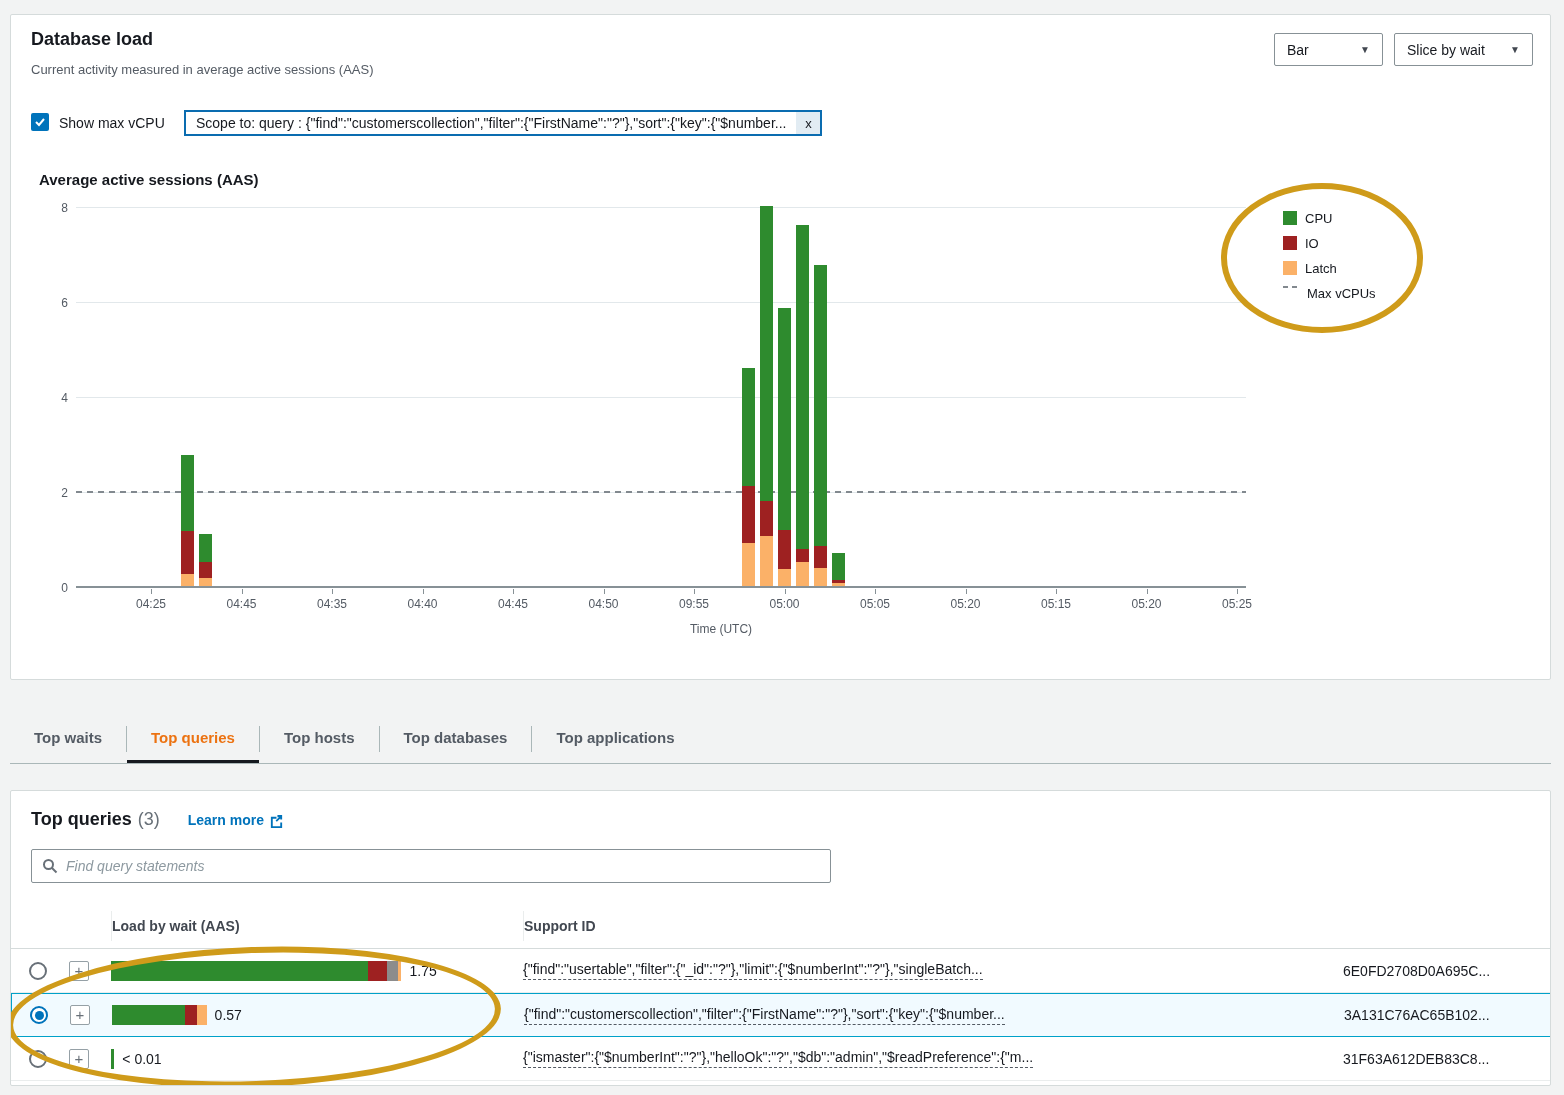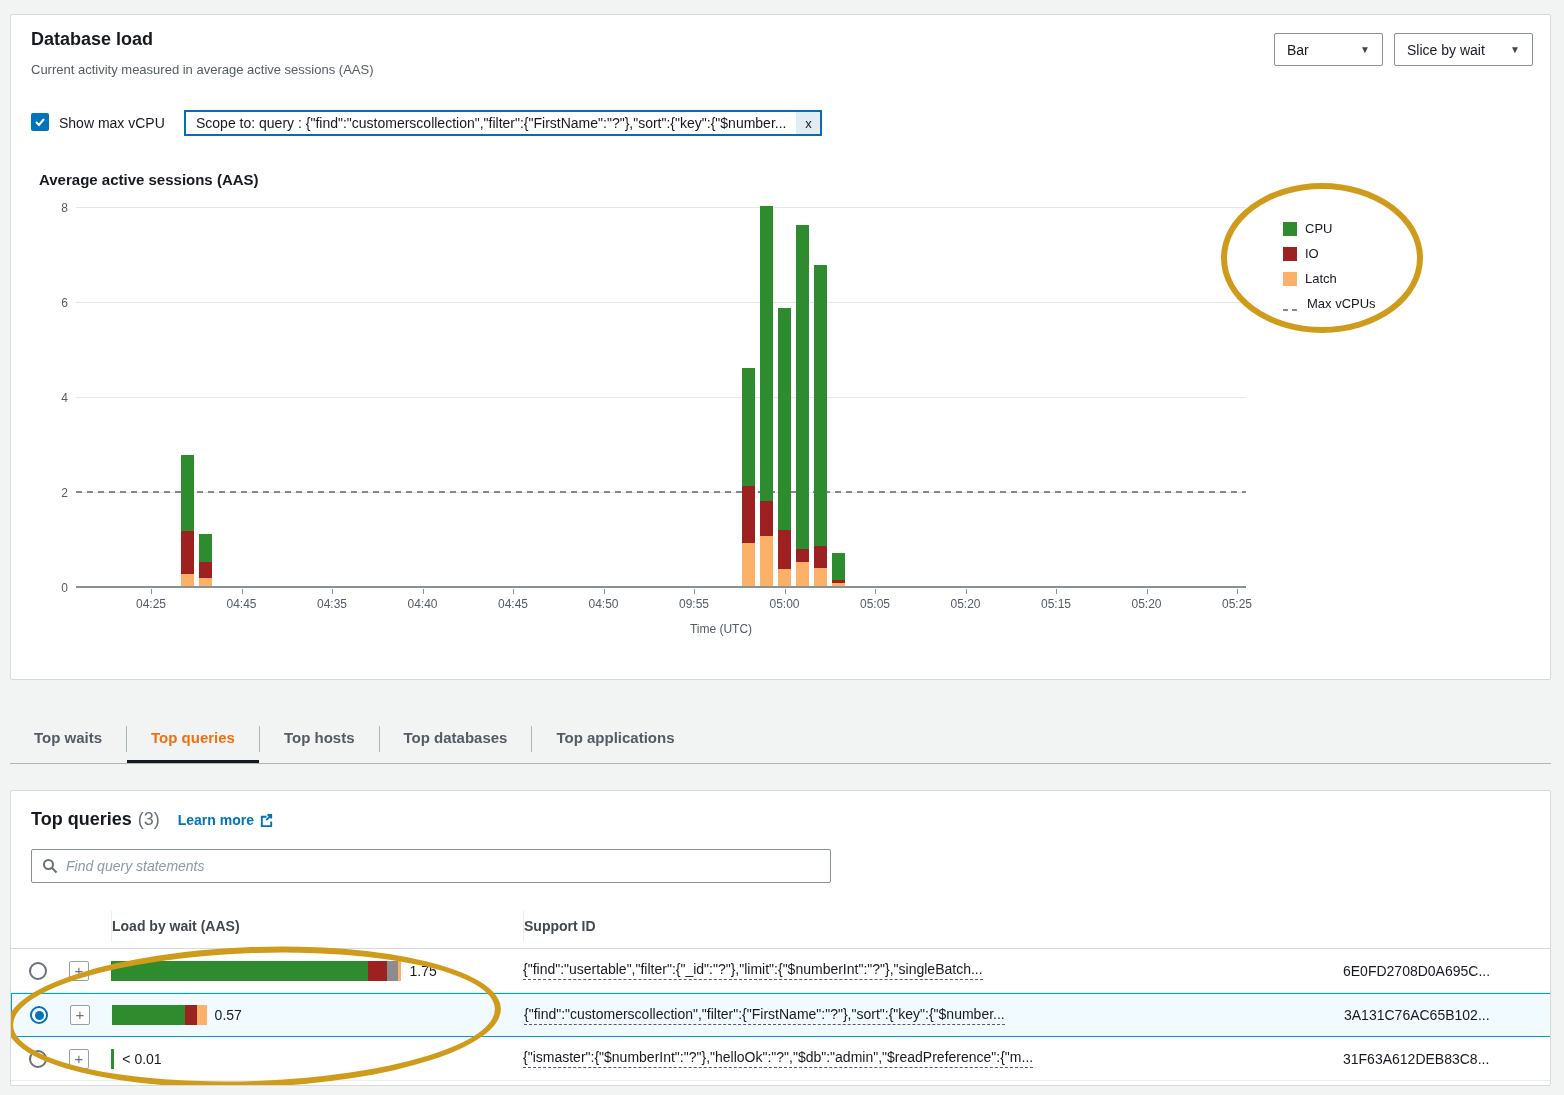--- a/index.html
+++ b/index.html
@@ -38,38 +38,38 @@
   .ylabel { position:absolute; left:-36px; width:28px; text-align:right; font-size:12px; color:#545b64; }
   .xtick { position:absolute; width:1px; height:5px; background:#879196; bottom:-6px; }
   .xlabel { position:absolute; width:60px; text-align:center; font-size:12px; color:#545b64; top:389px; }
   .axis-title { position:absolute; font-size:12px; color:#545b64; top:414px; width:120px; text-align:center; }
   .maxline { position:absolute; left:0; right:0; height:2px;
              background:repeating-linear-gradient(90deg,#82898f 0 6px,transparent 6px 11px); }
   .bar { position:absolute; bottom:2px; width:13px; display:flex; flex-direction:column-reverse; cursor:pointer; }
   .bar-seg { width:100%; }
 
   .legend { position:absolute; left:1272px; top:196px; }
-  .legend-item { display:flex; align-items:flex-end; height:25px; font-size:13px; color:#16191f; }
+  .legend-item { display:flex; align-items:flex-start; height:25px; font-size:13px; color:#16191f; }
   .legend-swatch { width:14px; height:14px; margin-right:8px; }
   .legend-dash { width:18px; height:2px; margin-right:6px;
                  background:repeating-linear-gradient(90deg,#82898f 0 5px,transparent 5px 9px); }
 
   .annotation { position:absolute; border:6px solid #cf9b1a; border-radius:50%; pointer-events:none; }
 
   #tabs-bar { position:absolute; left:10px; top:714px; width:1541px; height:50px;
               display:flex; align-items:stretch; border-bottom:1px solid #aab7b8; }
   .tab { display:flex; align-items:center; padding:0 24px; font-size:15px; font-weight:bold;
          color:#545b64; cursor:pointer; border-bottom:3px solid transparent; }
   .tab.active { color:#ec7211; border-bottom-color:#16191f; }
   .tab-divider { width:1px; height:26px; background:#aab7b8; align-self:center; }
 
   .tq-header { position:absolute; left:20px; top:18px; display:flex; align-items:baseline; }
   .tq-count { font-size:18px; color:#687078; margin-left:6px; }
-  .learn-more { margin-left:18px; font-size:14px; font-weight:bold; color:#0073bb;
-                cursor:pointer; display:flex; align-items:flex-start; }
+  .learn-more { margin-left:28px; font-size:14px; font-weight:bold; color:#0073bb;
+                cursor:pointer; display:flex; align-items:flex-end; }
   .learn-more svg { margin-left:5px; }
 
   .search { position:absolute; left:20px; top:58px; width:800px; height:34px;
             border:1px solid #879196; border-radius:2px; background:#fff;
             display:flex; align-items:center; padding:0 10px; }
   .search input { border:none; outline:none; flex:1; margin-left:8px; font-size:14px;
                   font-style:italic; color:#545b64; font-family:"Liberation Sans",sans-serif; background:transparent; }
   .search input::placeholder { color:#8d99a0; font-style:italic; }
 
   #qtable { position:absolute; left:0; top:112px; width:1541px; }

